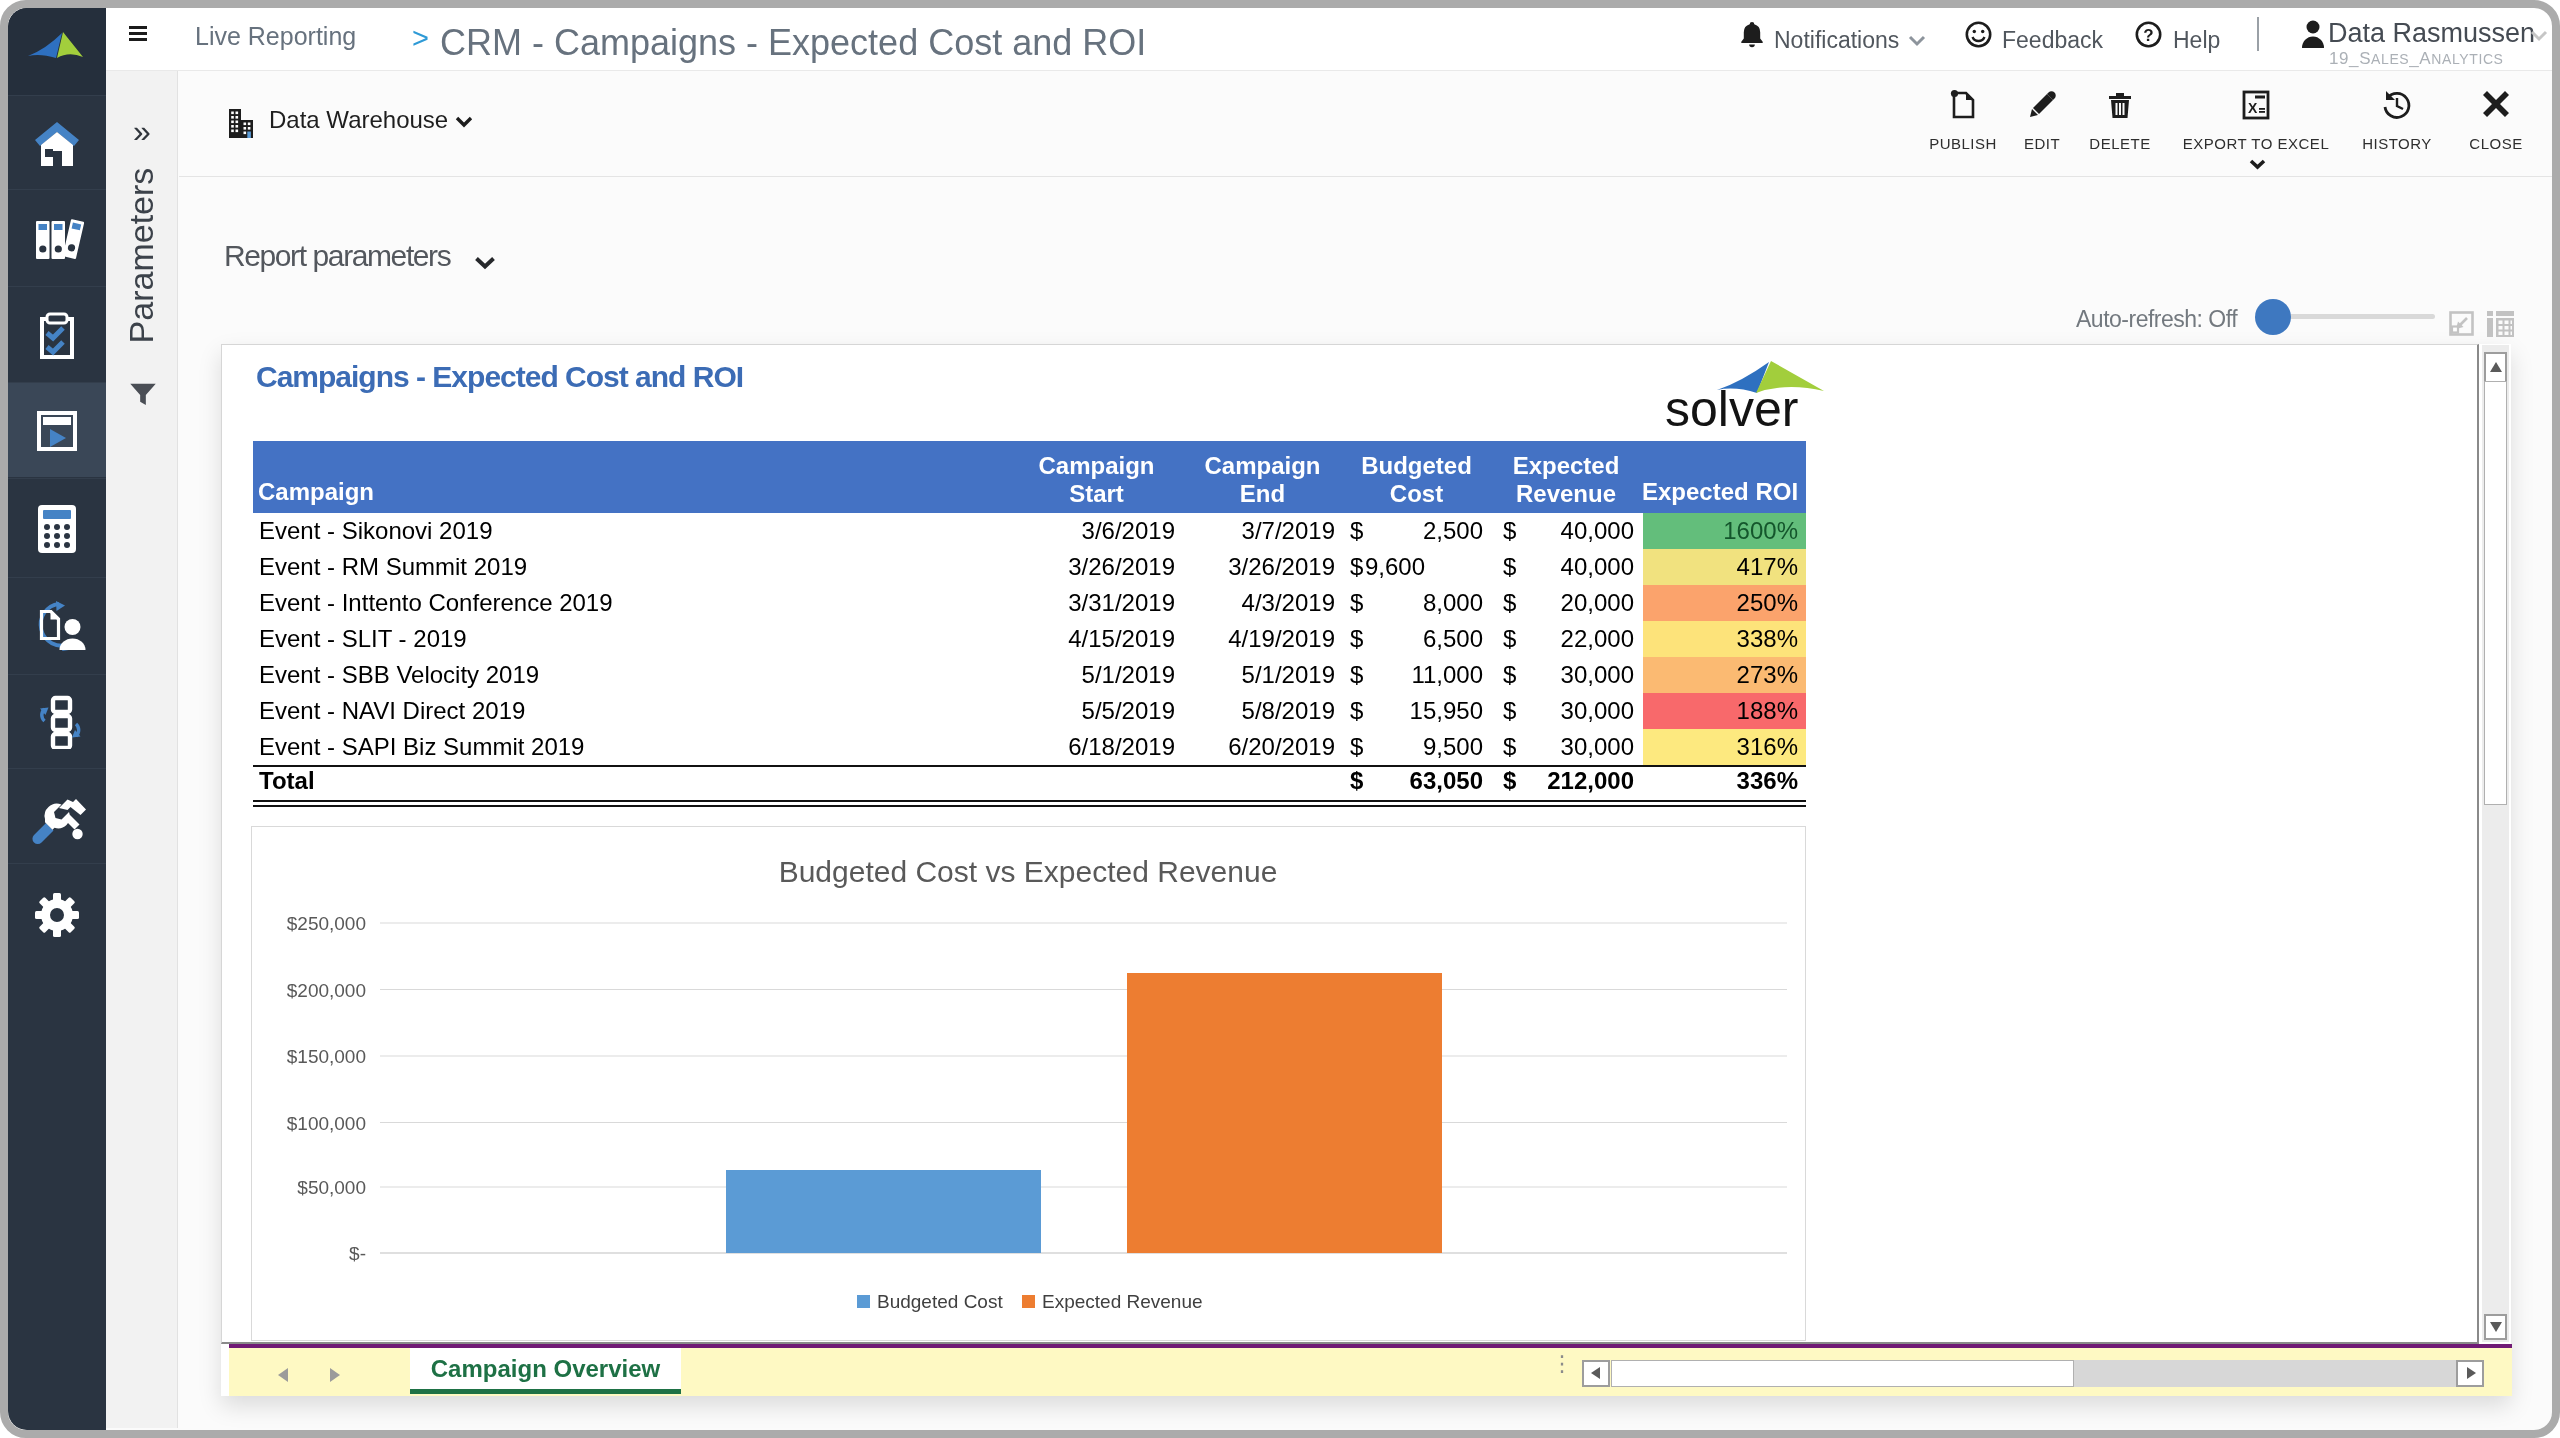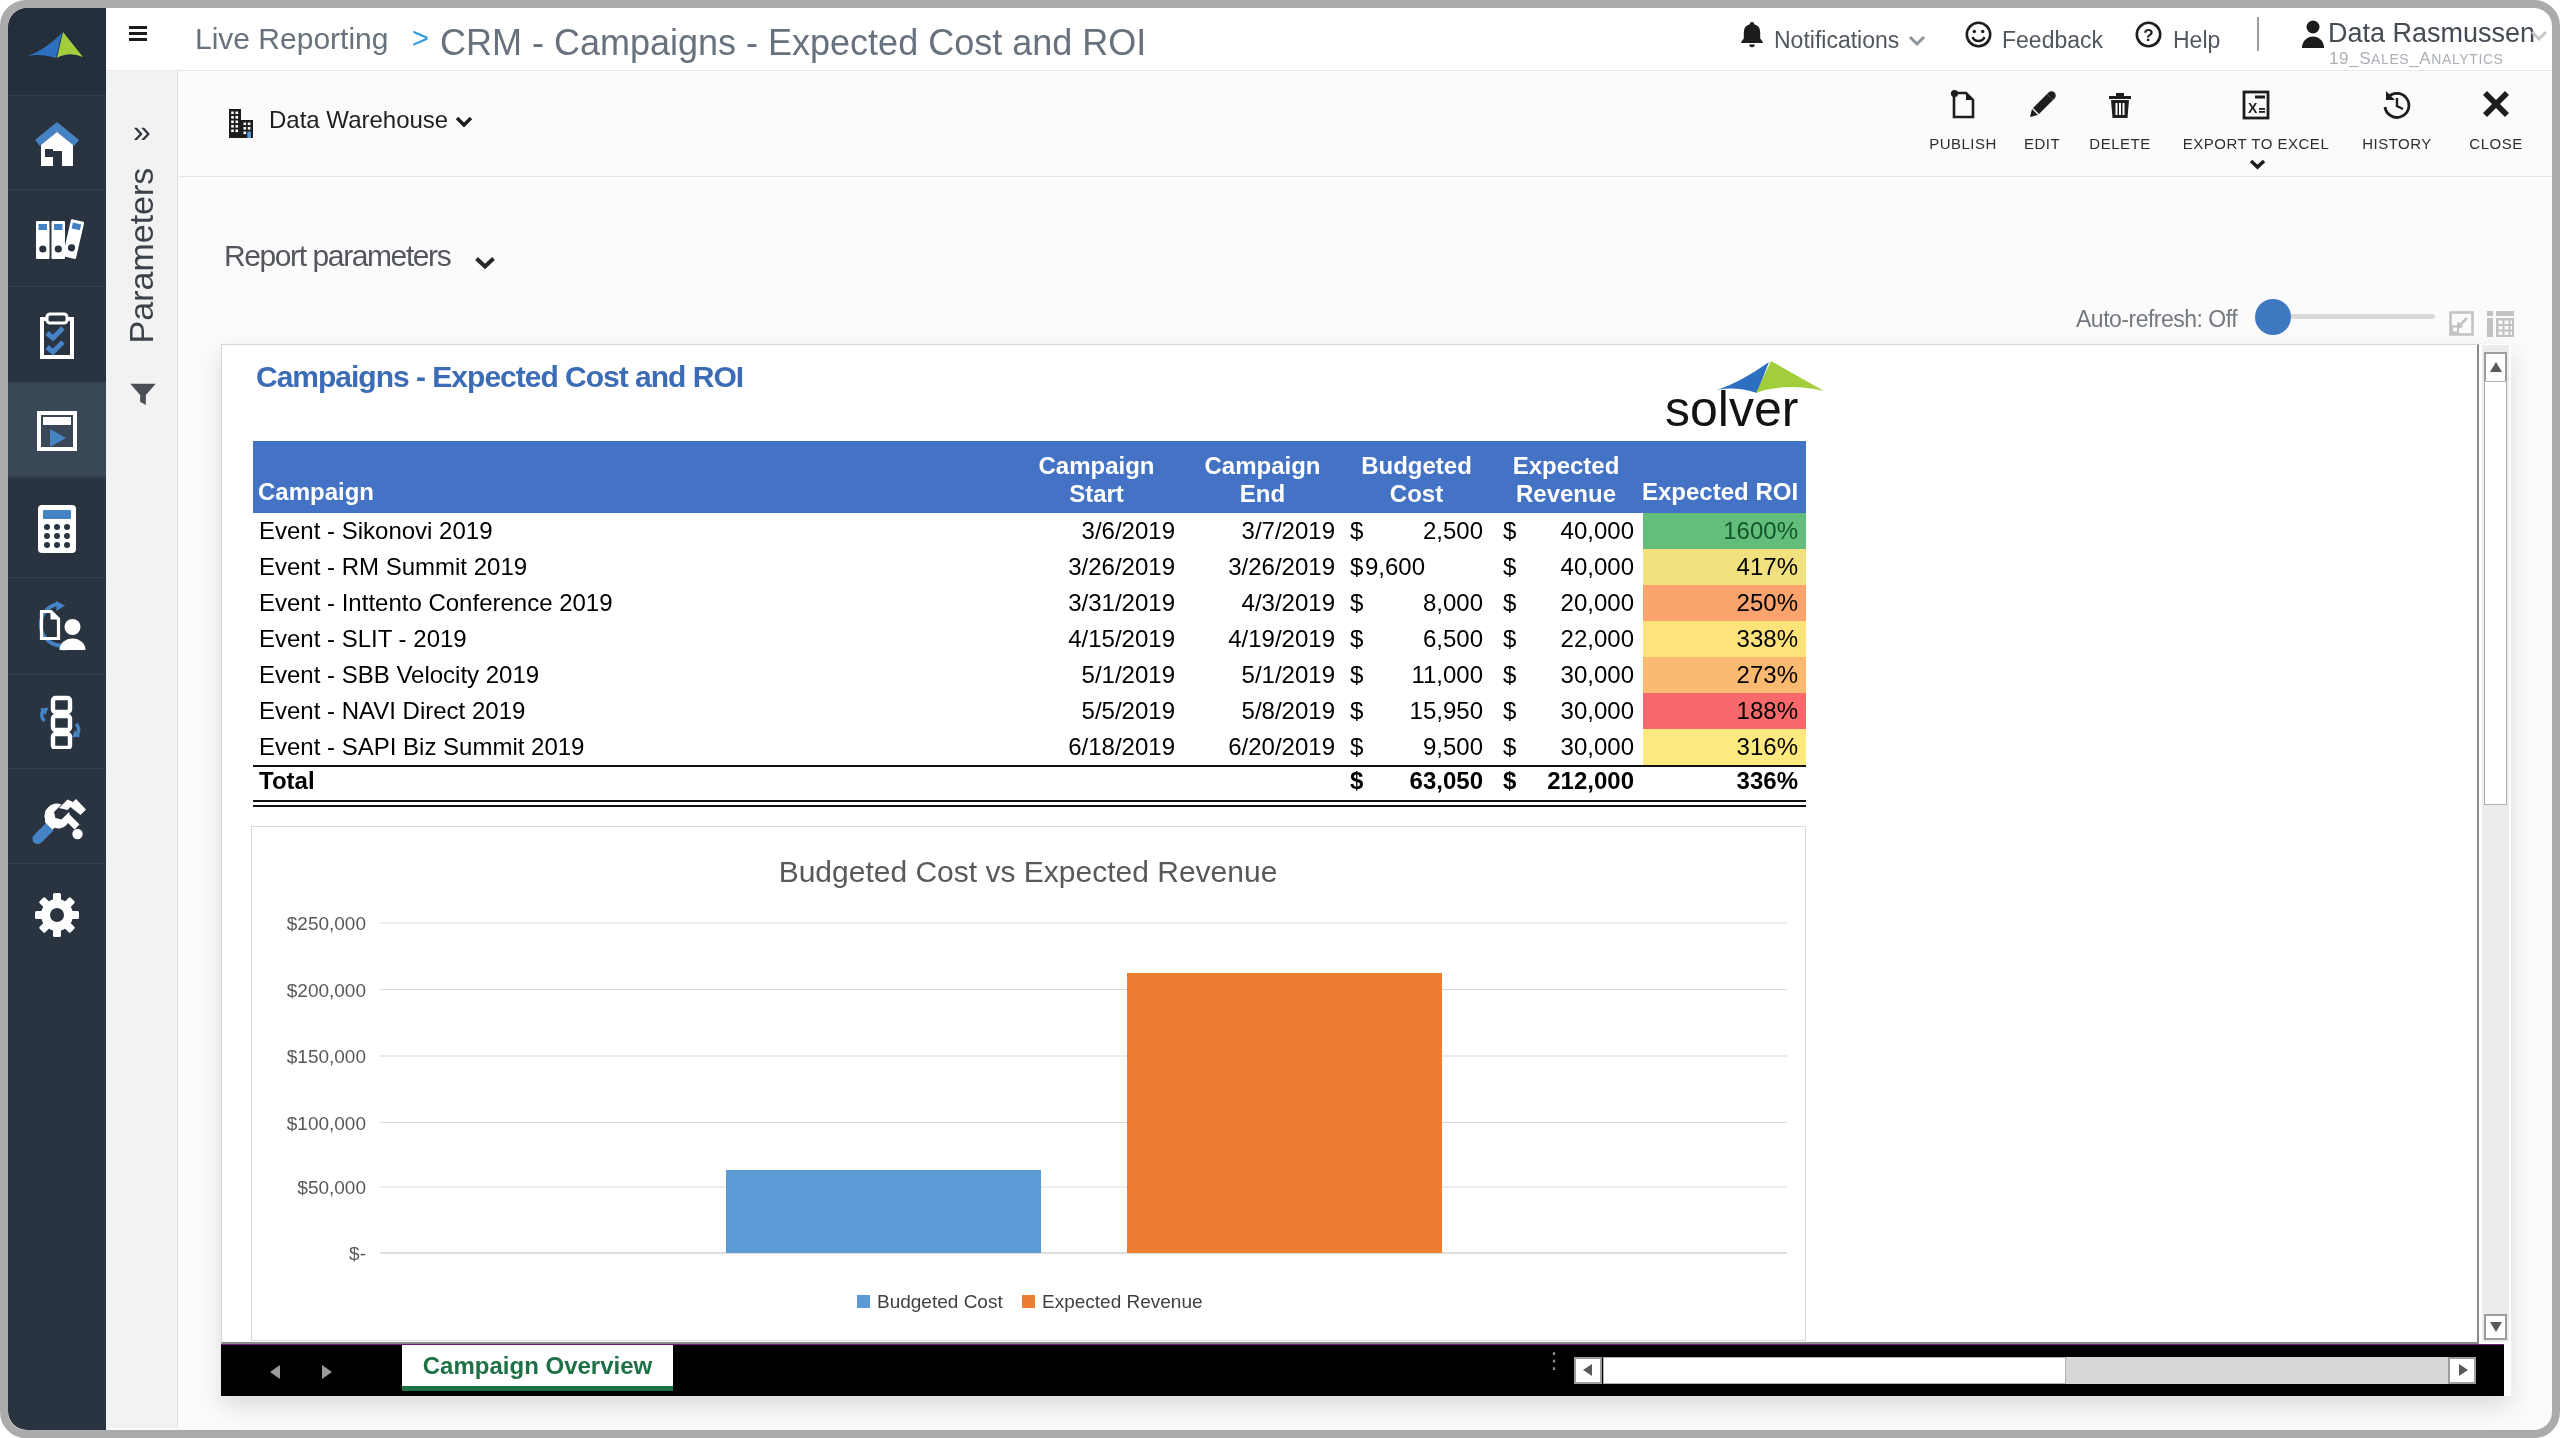--- a/index.html
+++ b/index.html
@@ -22,21 +22,21 @@
   
   #toolrow { position:absolute; left:171px; top:64px; right:0; height:105px; background:#fbfbfb; border-bottom:1px solid #e4e4e4; }
   .toollabel { position:absolute; font-size:15px; letter-spacing:0.5px; color:#2e2e2e; text-align:center; transform:translateX(-50%); top:63px; white-space:nowrap; }
   .toolicon { position:absolute; transform:translateX(-50%); top:17px; }
   
   #content { position:absolute; left:171px; top:170px; right:0; bottom:0; background:#fbfbfb; }
   
   #card { position:absolute; left:213px; top:336px; width:2290px; height:1052px; background:#fff; box-shadow:0 10px 22px rgba(0,0,0,0.13); }
   #viewport { position:absolute; left:0; top:0; width:2258px; height:1000px; background:#fff; border:1px solid #d6d6d6; border-right:2px solid #8a8a8a; border-bottom:2px solid #8a8a8a; }
   #vscroll { position:absolute; left:2261px; top:1px; width:27px; height:997px; background:#ececec; }
-  #tabstrip { position:absolute; left:0px; top:1000px; width:2283px; height:52px; background:#000000; border-top:1px solid #701a75; }
+  #tabstrip { position:absolute; left:8px; top:1000px; width:2283px; height:52px; background:#fef9c3; border-top:4px solid #701a75; }
   .sbtn { position:absolute; background:#fff; border:2px solid #9d9d9d; }
   
   #sheet { position:absolute; left:1px; top:1px; width:1856px; height:995px; overflow:hidden; background:#fff; }
   .trow { position:absolute; left:31px; width:1553px; height:36px; font-size:24px; color:#000; }
   .cell { position:absolute; top:0; height:36px; line-height:36px; white-space:nowrap; }
   text { font-family:"Liberation Sans", sans-serif; }
 </style>
 </head>
 <body>
 <div id="stage">
@@ -169,21 +169,21 @@
       <svg class="abs" style="left:20px;top:307px;position:absolute" width="34" height="34" viewBox="0 0 24 24">
           <path fill="#4a4e55" d="M3 4h18l-7 8v7l-4-2.2V12L3 4z"></path>
         </svg>
     </div>
     <div id="topbar">
       <div class="abs" style="left:23px;top:18px;width:18px;height:16px;">
         <div style="position:absolute;top:0;width:18px;height:3px;background:#1b1b1b;"></div>
         <div style="position:absolute;top:6px;width:18px;height:3px;background:#1b1b1b;"></div>
         <div style="position:absolute;top:12px;width:18px;height:3px;background:#1b1b1b;"></div>
       </div>
-      <div class="abs" style="left:89px;top:14px;font-size:30px;color:#67727e;white-space:nowrap;">Live Reporting</div>
+      <div class="abs" style="left:89px;top:14px;font-size:25px;color:#67727e;white-space:nowrap;">Live Reporting</div>
       <div class="abs" style="left:306px;top:14px;font-size:29px;color:#2e9ad6;">&gt;</div>
       <div class="abs" style="left:334px;top:14px;font-size:36px;color:#67727e;white-space:nowrap;">CRM - Campaigns - Expected Cost and ROI</div>
 
       <svg class="abs" style="left:1633px;top:12px" width="26" height="28" viewBox="0 0 26 28">
         <path fill="#1d1d1d" d="M13 2 a2.3 2.3 0 0 1 2.3 2.3 a8.2 8.2 0 0 1 5.9 7.9 v6.2 l2.5 3.3 v1.3 H2.3 v-1.3 l2.5 -3.3 v-6.2 a8.2 8.2 0 0 1 5.9 -7.9 A2.3 2.3 0 0 1 13 2 z"></path>
         <path fill="#1d1d1d" d="M10.2 24.5 h5.6 a2.8 2.8 0 0 1 -5.6 0 z"></path>
       </svg>
       <div class="abs" style="left:1668px;top:19px;font-size:23px;color:#51575e;">Notifications</div>
       <svg class="abs" style="left:1802px;top:27px" width="18" height="12" viewBox="0 0 18 12">
           <path fill="none" stroke="#8d949c" stroke-width="3" d="M2 2 l7 7 7 -7"></path>

